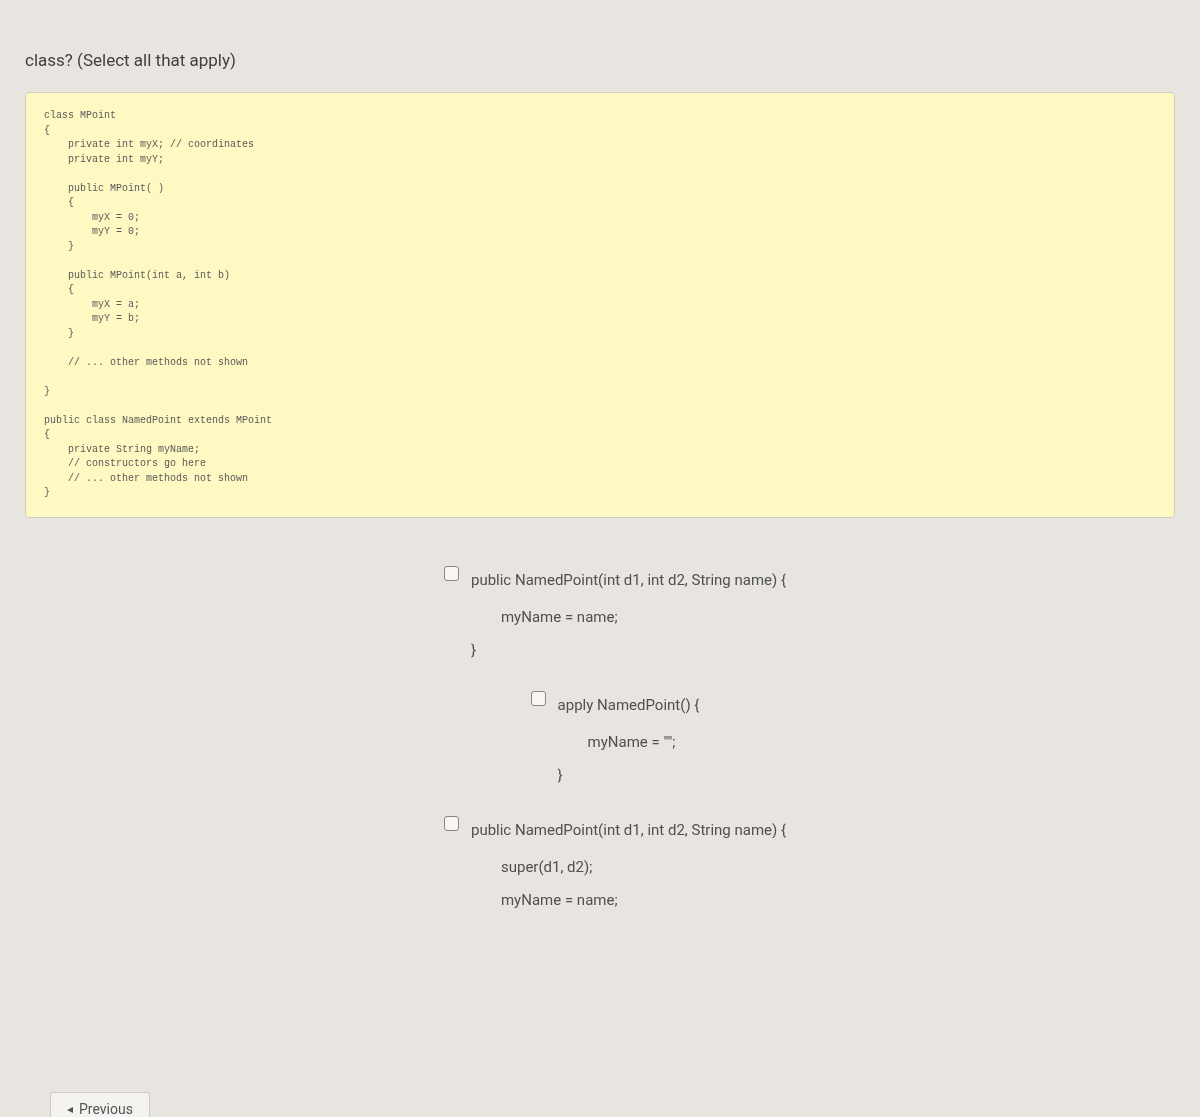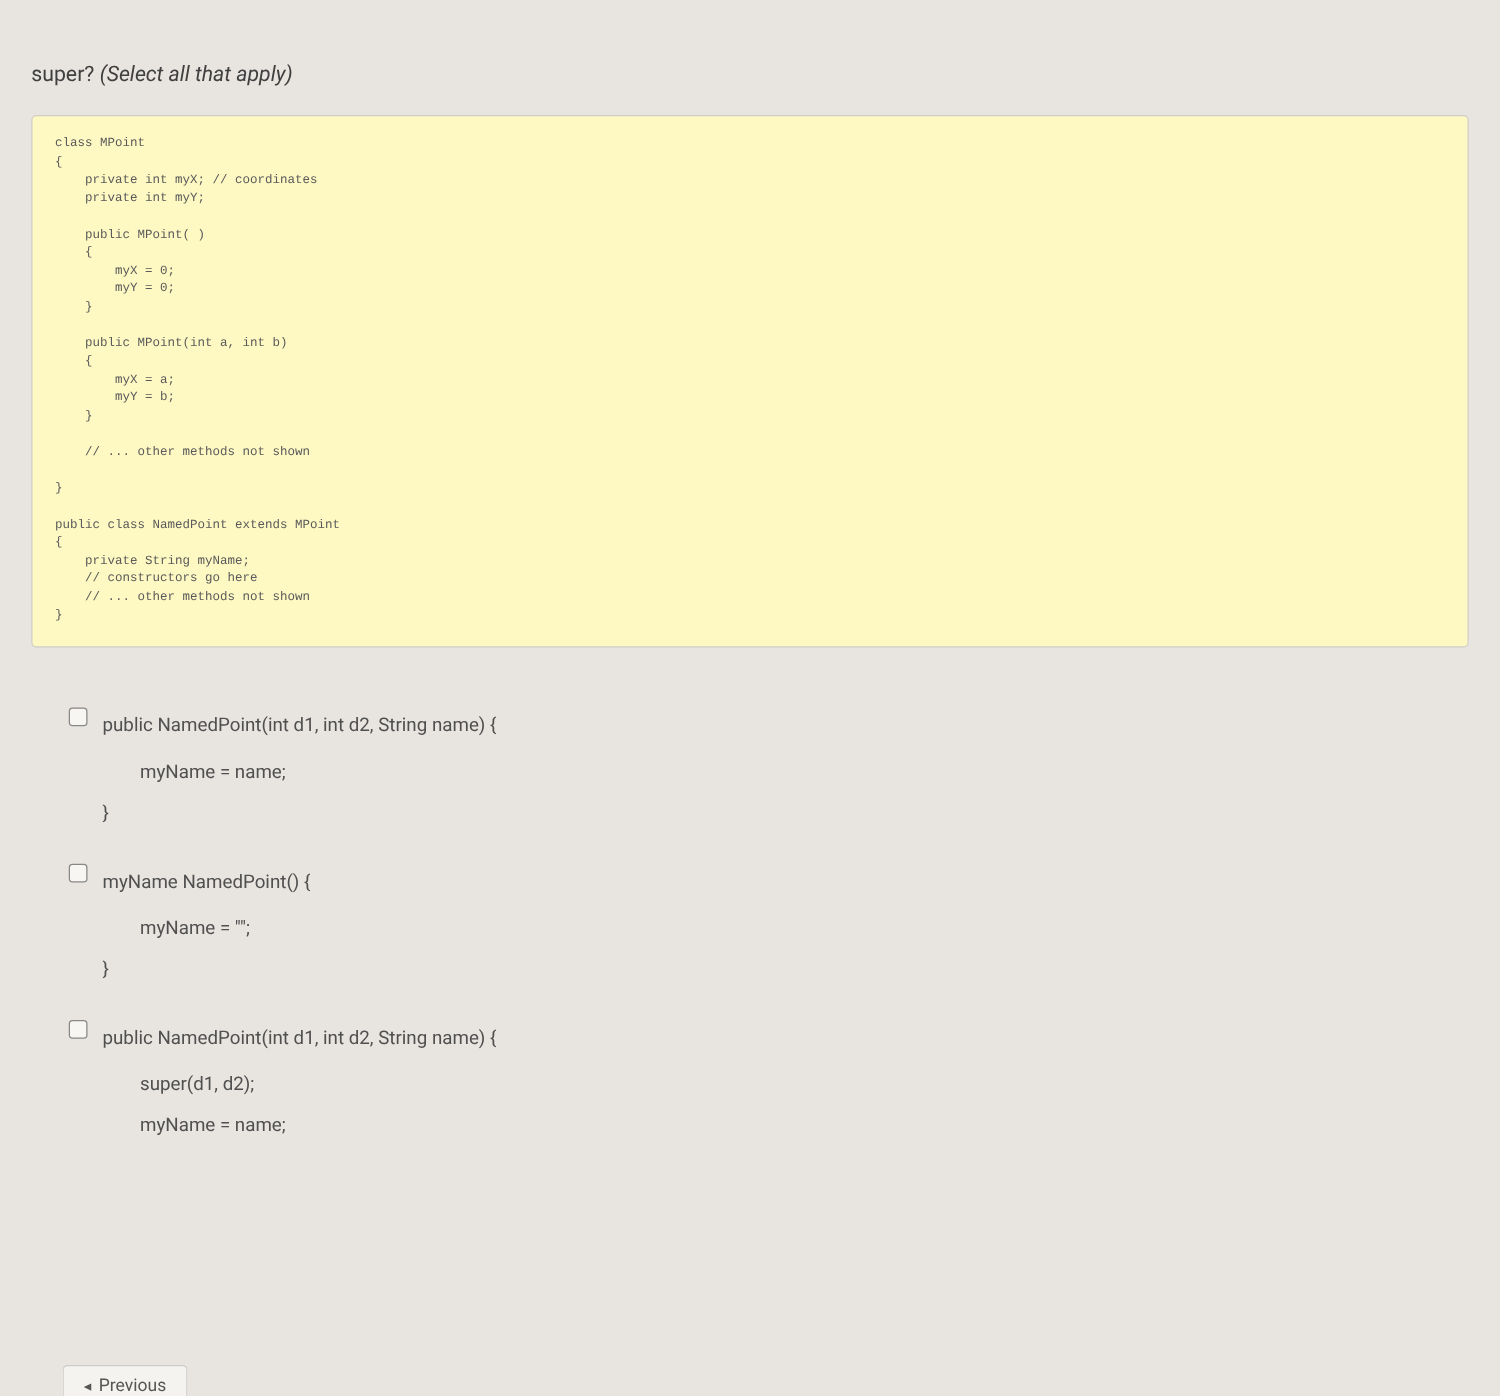--- a/index.html
+++ b/index.html
@@ -17,21 +17,20 @@
       position: relative;
       overflow: hidden;
     }
     .question-text {
       font-size: 17px;
       line-height: 1.6;
       color: #404040;
       margin-bottom: 18px;
     }
     .italic {
-      font-style: italic;
     }
     .code-block {
       background: #fef9c3;
       border: 1px solid #d0cdc7;
       border-radius: 4px;
       padding: 16px 18px;
       font-family: "Consolas", "Monaco", "Courier New", monospace;
       font-size: 10px;
       line-height: 1.45;
       color: #5a5a5a;
@@ -40,20 +39,21 @@
     }
     .answers {
       margin-top: 20px;
       padding-left: 30px;
     }
     .answer-option {
       display: flex;
       align-items: flex-start;
       margin-bottom: 10px;
       padding: 6px 0;
+      justify-content: center;
     }
     .checkbox {
       width: 15px;
       height: 15px;
       border: 1.5px solid #888;
       border-radius: 3px;
       background: #f8f6f2;
       margin-right: 12px;
       margin-top: 2px;
       flex-shrink: 0;
@@ -89,21 +89,21 @@
     }
     .prev-button .arrow {
       font-size: 12px;
     }
   </style>
 </head>
 <body>
 
 <div class="question-text">
   <br>
-  <span>super? </span><span class="italic">(Select all that apply)</span>
+  <span>class? </span><span class="italic">(Select all that apply)</span>
 </div>
 
 <div class="code-block">class MPoint
 {
     private int myX; // coordinates
     private int myY;
 
     public MPoint( )
     {
         myX = 0;
@@ -134,21 +134,21 @@
     <div class="answer-code">
       <div class="head">public NamedPoint(int d1, int d2, String name) {</div>
       <div class="body-line">myName = name;</div>
       <div>}</div>
     </div>
   </div>
 
   <div class="answer-option">
     <div class="checkbox"></div>
     <div class="answer-code">
-      <div class="head">myName NamedPoint() {</div>
+      <div class="head">apply NamedPoint() {</div>
       <div class="body-line">myName = "";</div>
       <div>}</div>
     </div>
   </div>
 
   <div class="answer-option">
     <div class="checkbox"></div>
     <div class="answer-code">
       <div class="head">public NamedPoint(int d1, int d2, String name) {</div>
       <div class="body-line">super(d1, d2);</div>

